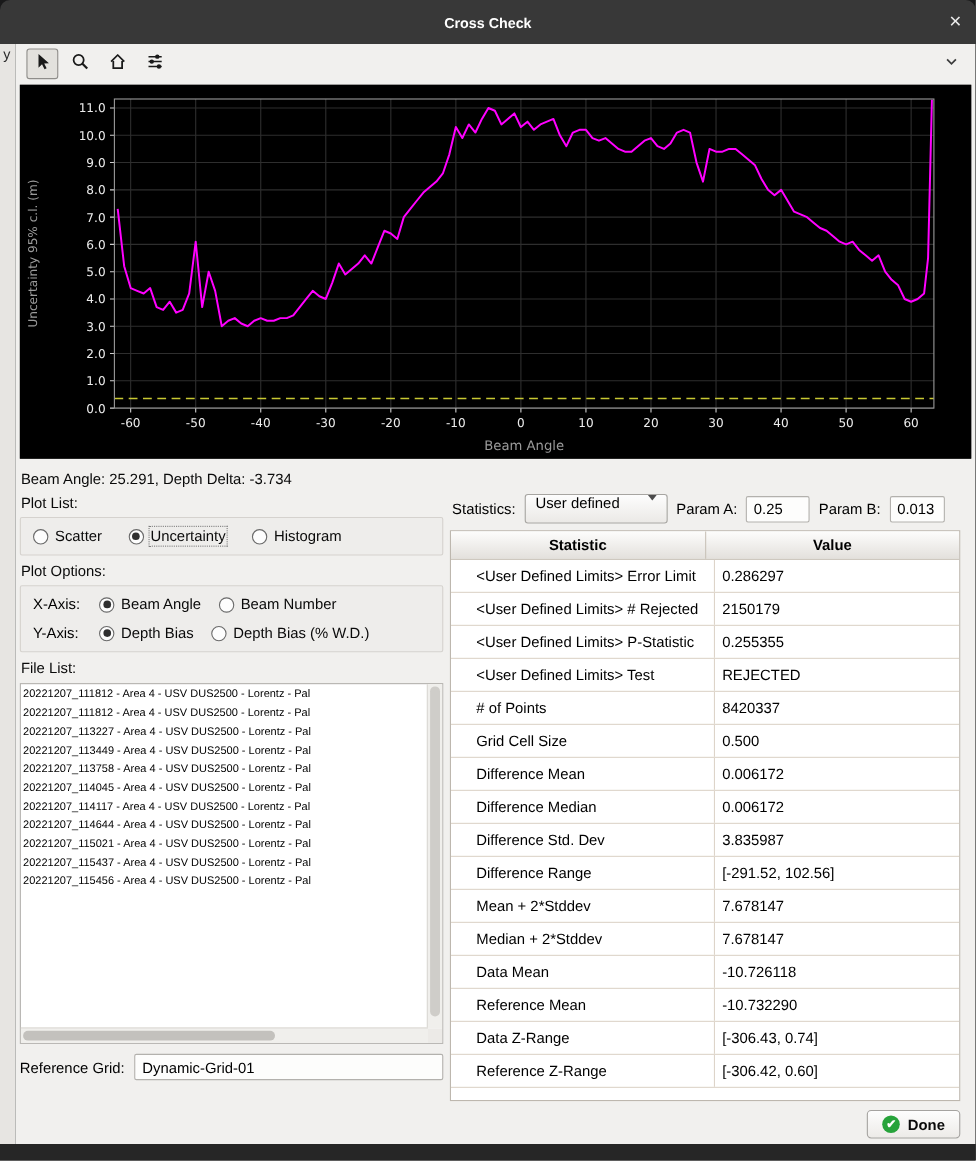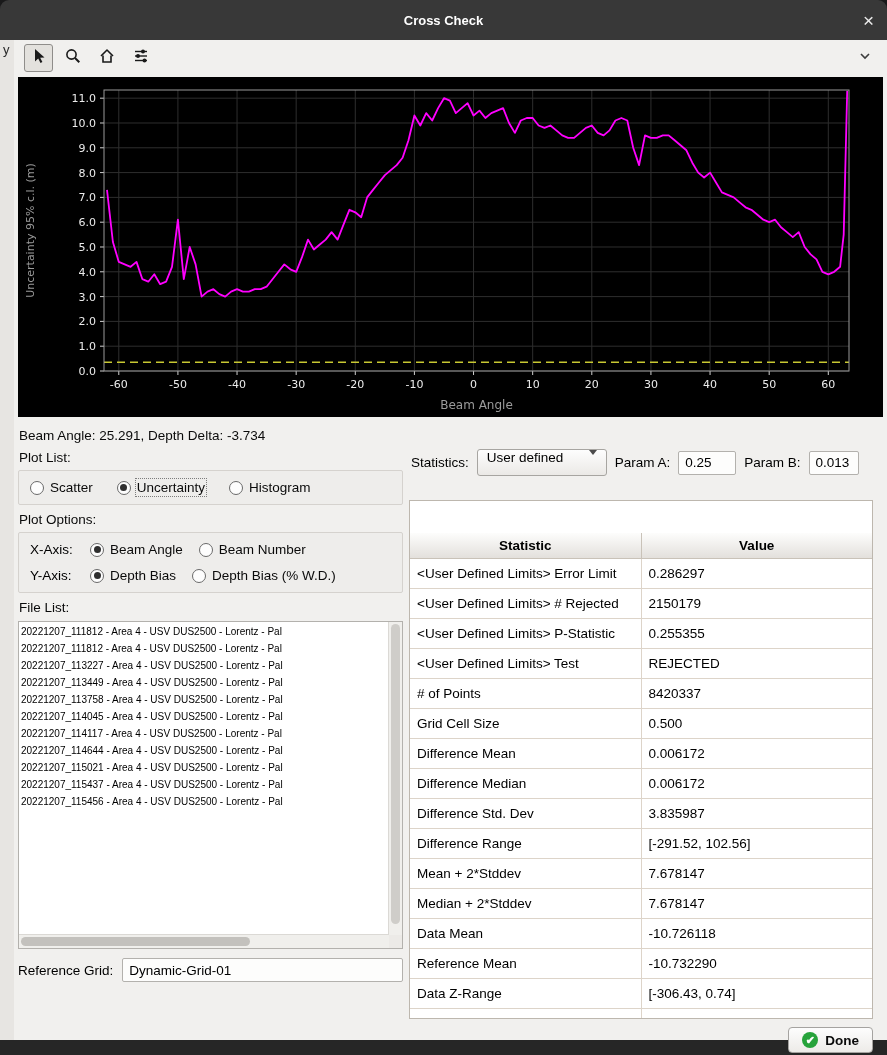--- a/index.html
+++ b/index.html
@@ -55,31 +55,31 @@
   .vthumb{position:absolute;left:2px;right:2px;top:2px;height:96%;background:#cfcdc9;border-radius:5px;}
   .hscroll{position:absolute;left:0;bottom:0;height:13px;right:13px;background:#f0efec;border-top:1px solid #dbd9d5;}
   .hthumb{position:absolute;top:2px;bottom:2px;left:2px;width:62%;background:#c3c1bd;border-radius:5px;}
   .scroll-corner{position:absolute;right:0;bottom:0;width:13px;height:13px;background:#eceae7;}
 
   .ref-row{display:flex;align-items:center;gap:9px;margin-top:9px;font-size:13.5px;}
   .textbox{border:1px solid #b3b1ad;background:#fdfdfc;height:24px;display:flex;align-items:center;padding:0 6px;font-size:13.5px;border-radius:2px;box-sizing:border-box;color:#000;}
   .ref-row .textbox{flex:1;}
 
   
-  .stats-bar{display:flex;align-items:center;gap:8px;margin:6px 0 24px 2px;font-size:13.5px;flex:none;}
+  .stats-bar{display:flex;align-items:center;gap:8px;margin:6px 0 6px 2px;font-size:13.5px;flex:none;}
   .combo{border:1px solid #a7a5a1;border-radius:3px;background:linear-gradient(#fdfdfd,#ebe9e6);height:27px;display:flex;align-items:flex-start;justify-content:space-between;padding:0 9px;width:130px;box-sizing:border-box;font-size:13.5px;}
   .caret{width:0;height:0;border-left:4px solid transparent;border-right:4px solid transparent;border-top:5px solid #4b4b4b;}
   .textbox.small{width:58px;flex:none;}
   .textbox.smaller{width:50px;flex:none;}
 
   .stats-table{border:1px solid #bdb7ae;background:#fff;height:517px;overflow:hidden;flex:none;}
-  .thead{display:flex;height:25px;background:linear-gradient(#fdfdfc,#e3e0dc);border-bottom:1px solid #c9c2b8;font-weight:bold;font-size:13.5px;margin-top:32px;}
+  .thead{display:flex;height:25px;background:linear-gradient(#fdfdfc,#e3e0dc);border-bottom:1px solid #c9c2b8;font-weight:bold;font-size:13.5px;}
   .th{flex:1;display:flex;align-items:center;justify-content:center;color:#000;}
   .th:first-child{border-right:1px solid #c9c2b8;}
-  .trow{display:flex;height:30px;border-bottom:1px solid #ddd4c9;font-size:13.5px;box-sizing:border-box;}
+  .trow{display:flex;height:30px;border-bottom:1px solid #ddd4c9;font-size:13.5px;box-sizing:border-box;padding-left:16px;}
   .td{flex:1;display:flex;align-items:center;padding:0 7px;overflow:hidden;white-space:nowrap;color:#000;}
   .td:first-child{border-right:1px solid #ddd4c9;}
 
   .done-row{display:flex;justify-content:flex-end;margin-top:8px;}
   .done-btn{display:inline-flex;align-items:center;gap:7px;border:1px solid #a5a3a0;border-radius:4px;background:linear-gradient(#fdfdfd,#edebe8);padding:4px 13px;font-size:13.5px;font-weight:bold;font-family:inherit;color:#0a0a0a;}
   .check-circle{width:16px;height:16px;border-radius:50%;background:#27a33b;color:#fff;font-size:11px;font-weight:bold;display:flex;align-items:center;justify-content:center;line-height:1;}
 </style>
 </head>
 <body>
 

